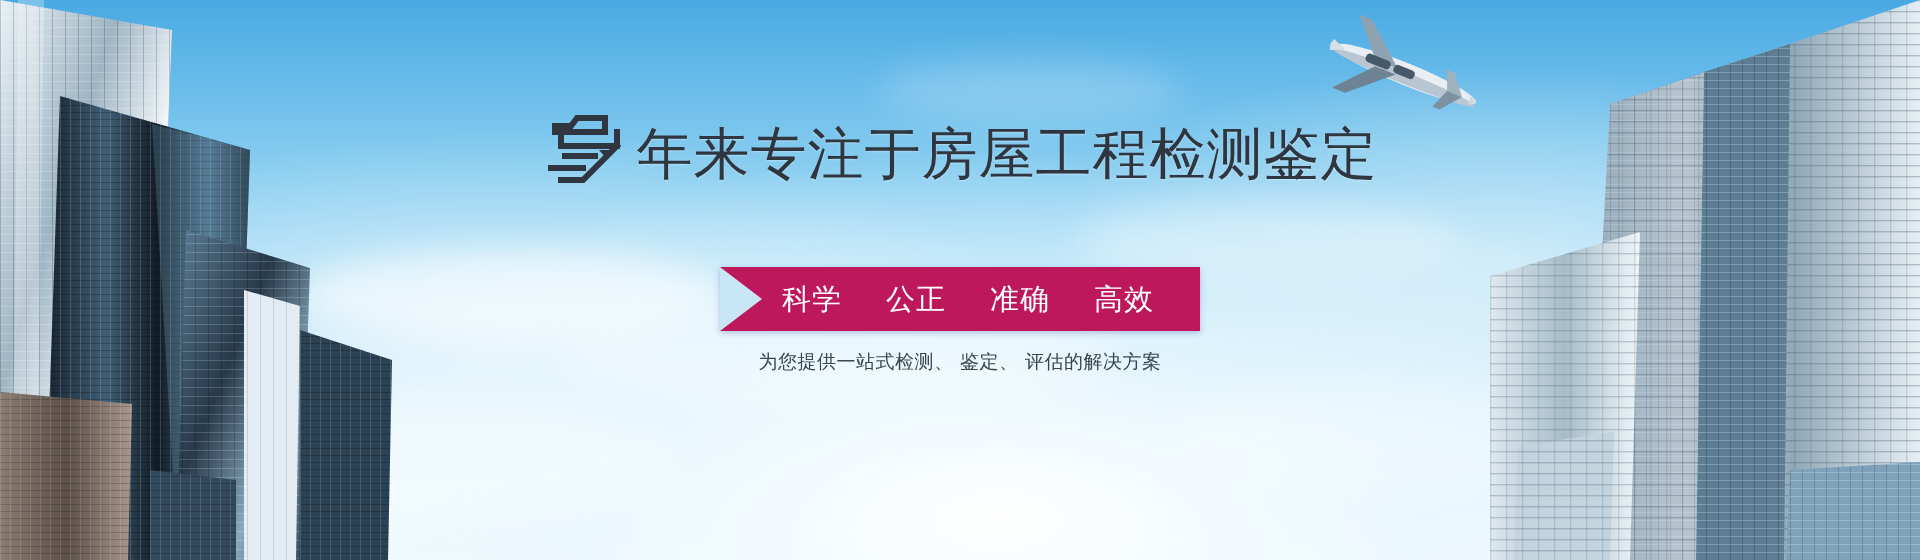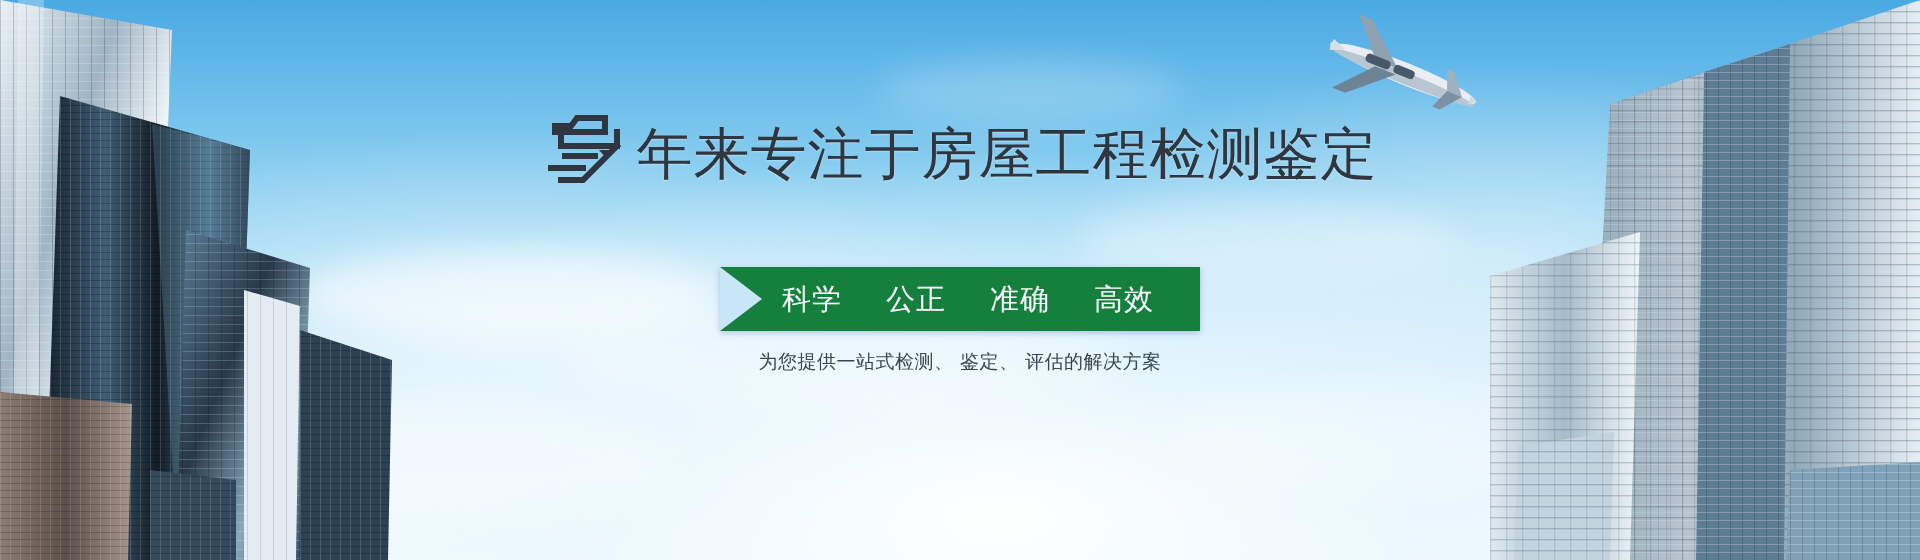--- a/index.html
+++ b/index.html
@@ -62,21 +62,21 @@
   .ribbon-wrap{
     position:absolute;
     left:0;right:0;top:267px;
     text-align:center;
   }
   .ribbon{
     position:relative;
     display:inline-block;
     height:64px;
     line-height:64px;
-    background:#15803d;
+    background:#be185d;
     padding:0 46px 0 62px;
     color:#ffffff;
     font-size:29px;
     letter-spacing:1px;
     font-family:"DejaVu Sans","Liberation Sans",sans-serif;
     box-shadow:0 2px 6px rgba(20,45,130,.25);
   }
   .ribbon::before{
     content:"";
     position:absolute;

